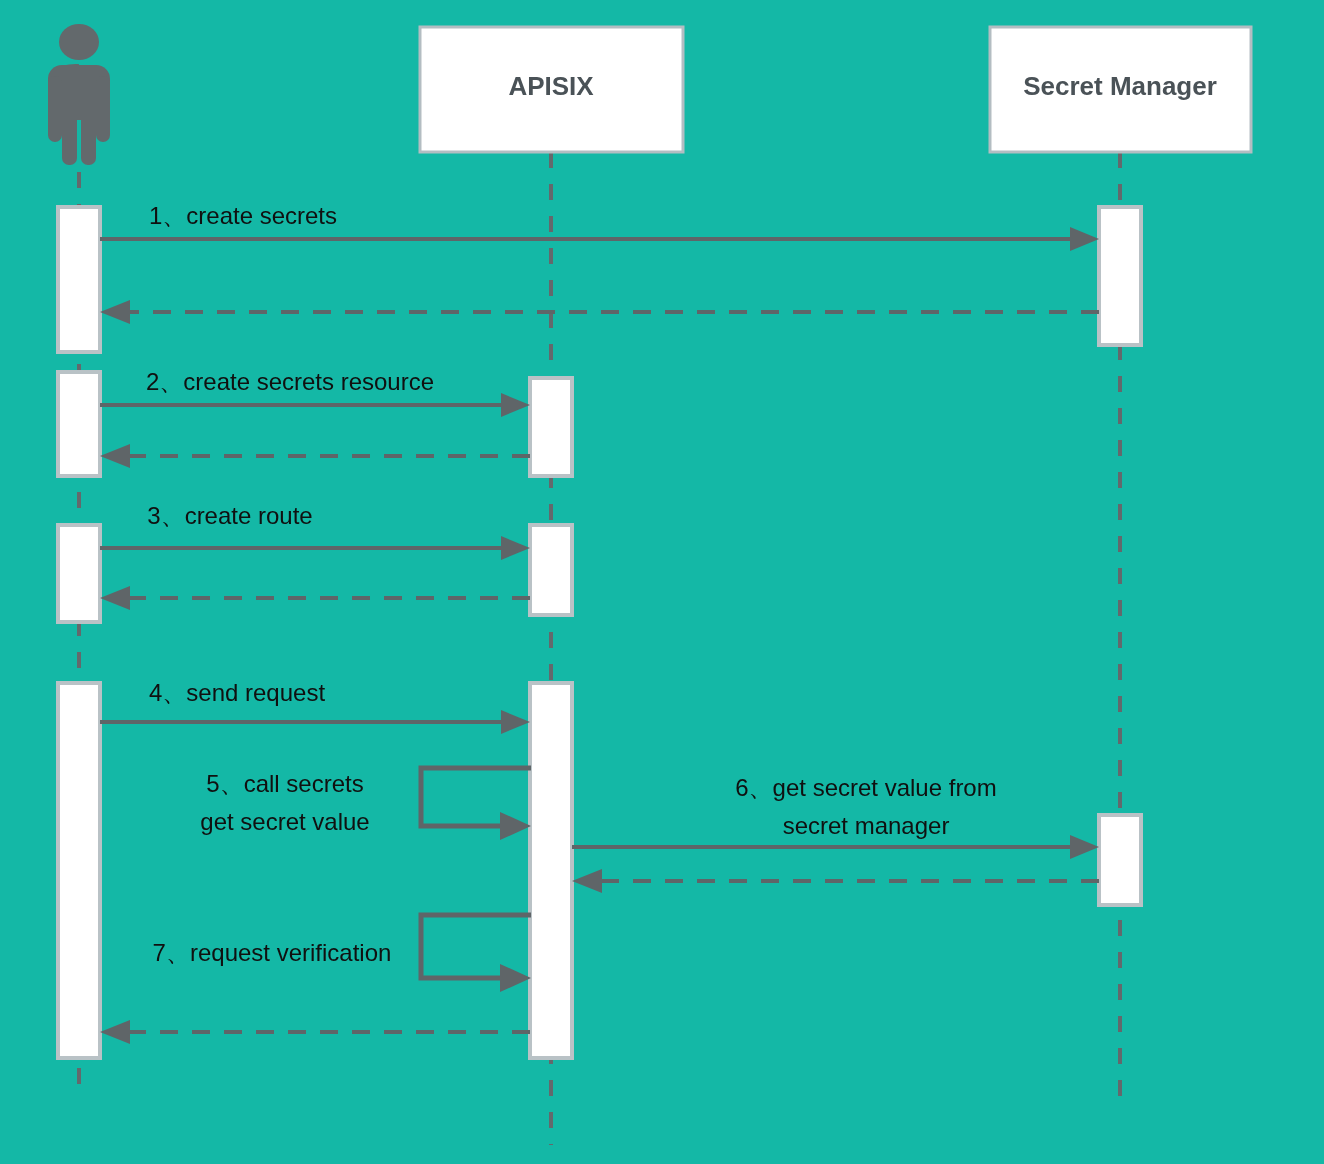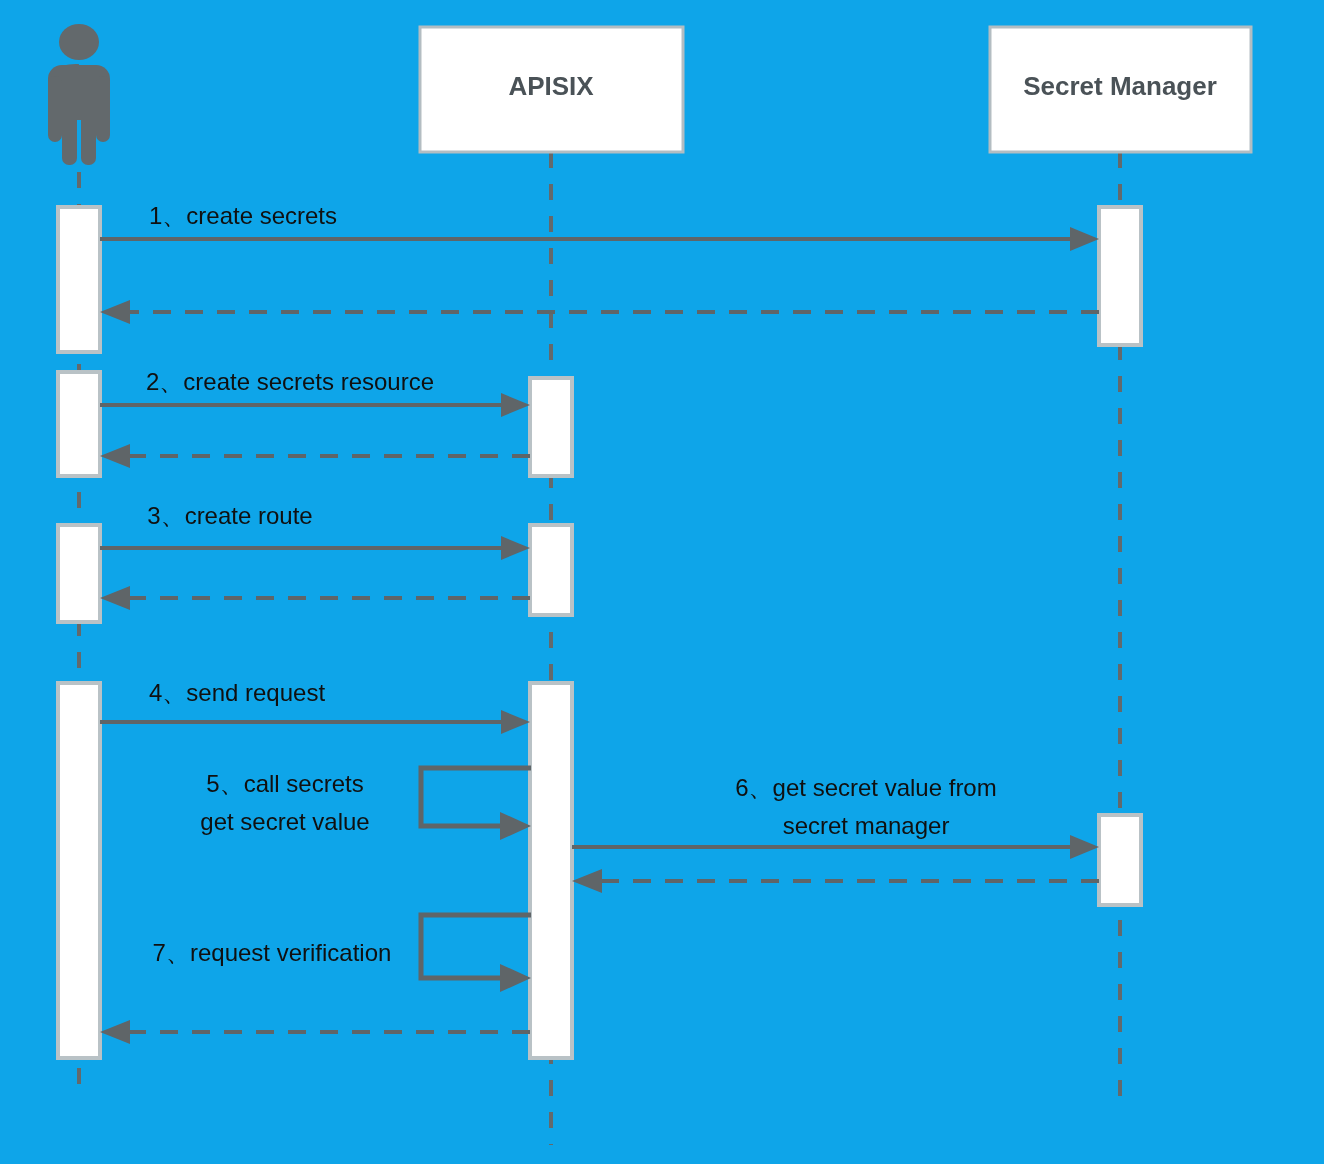--- a/index.html
+++ b/index.html
@@ -7,21 +7,21 @@
     padding: 0;
     background: #ffffff;
   }
   body {
     font-family: "Liberation Sans", sans-serif;
   }
   #diagram-root {
     position: relative;
     width: 1324px;
     height: 1164px;
-    background: #0ea5e9;
+    background: #14b8a6;
     overflow: hidden;
   }
   svg.seq-canvas {
     position: absolute;
     top: 0;
     left: 0;
     width: 1324px;
     height: 1164px;
     display: block;
   }

